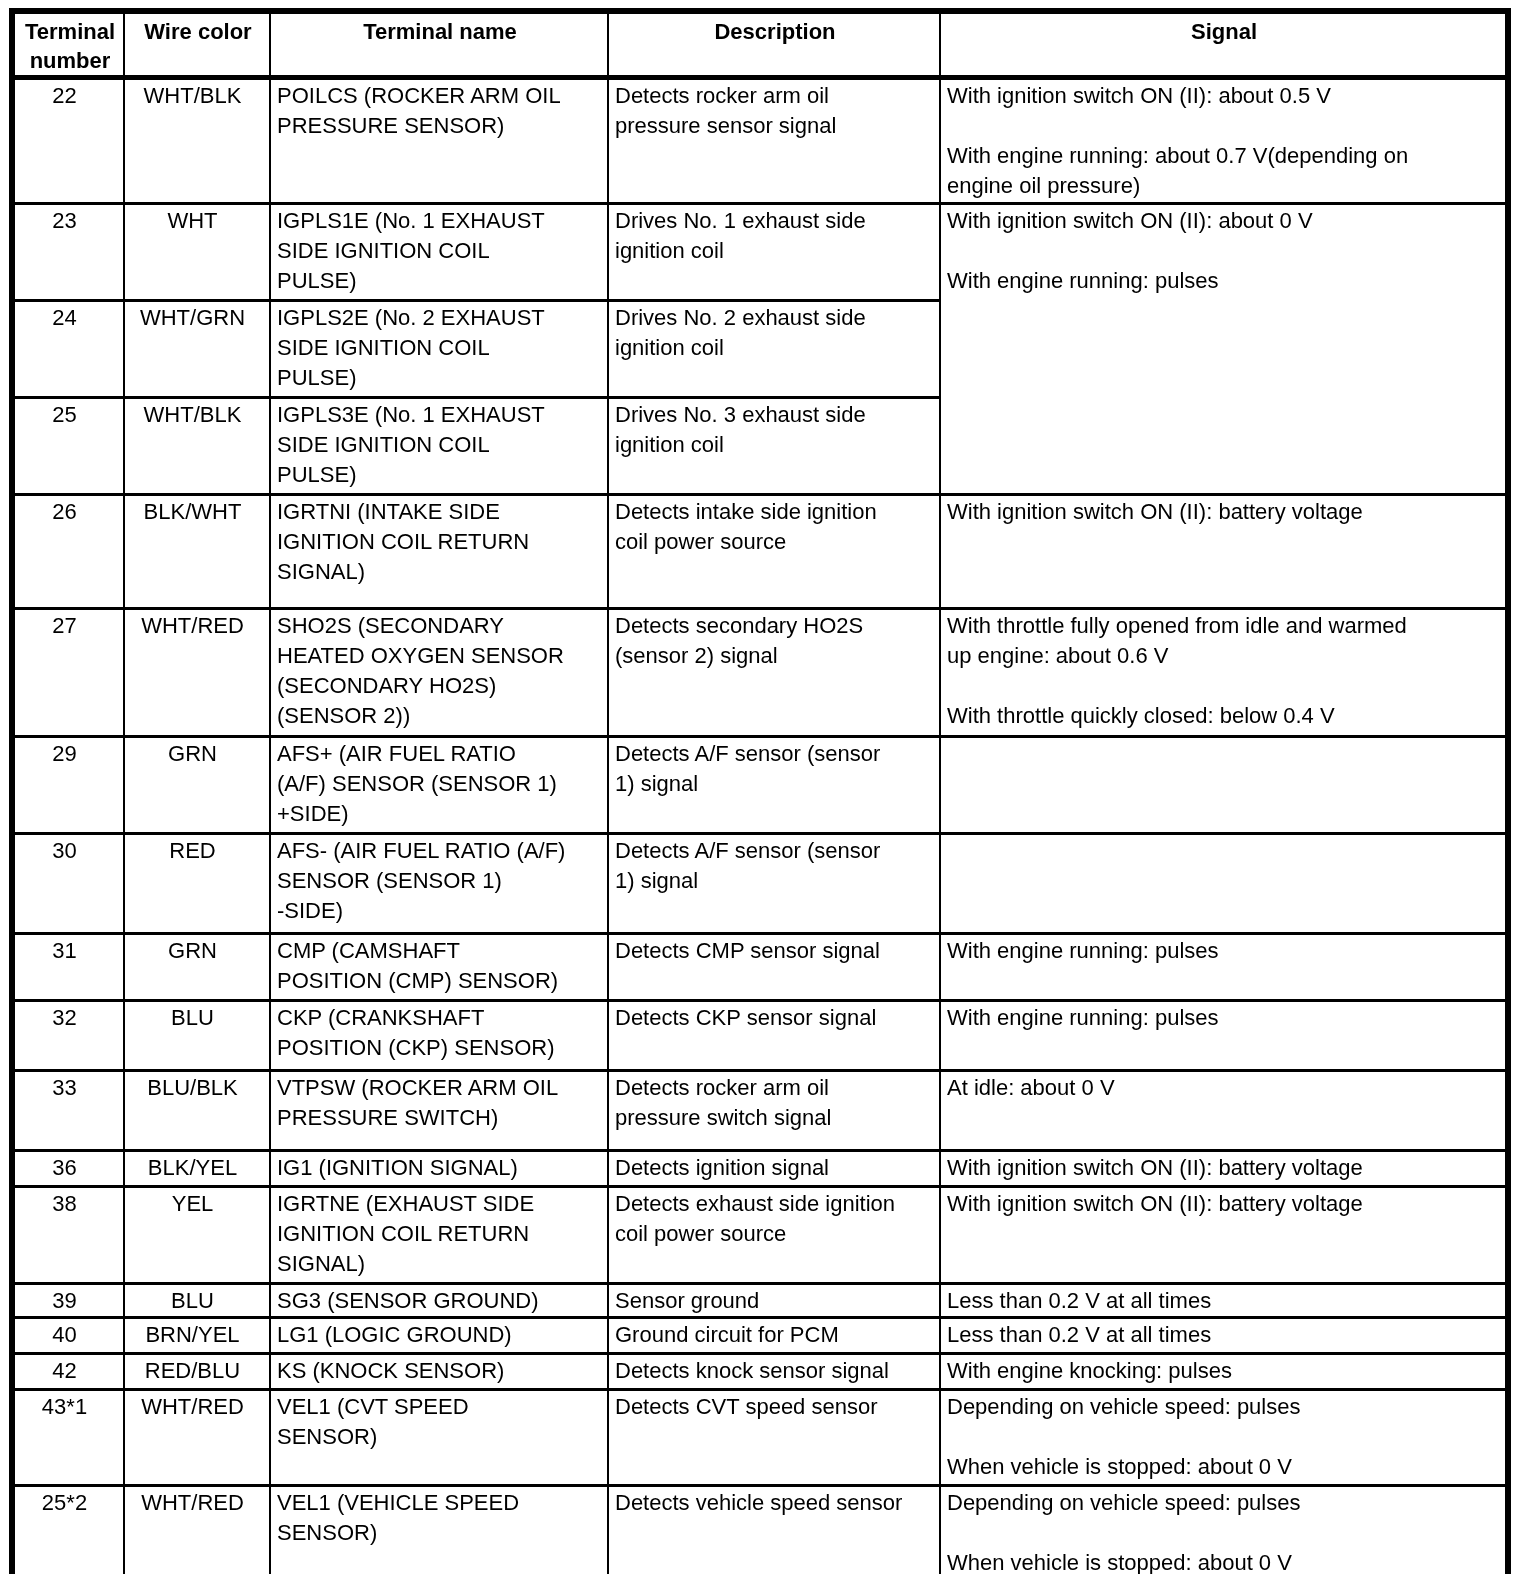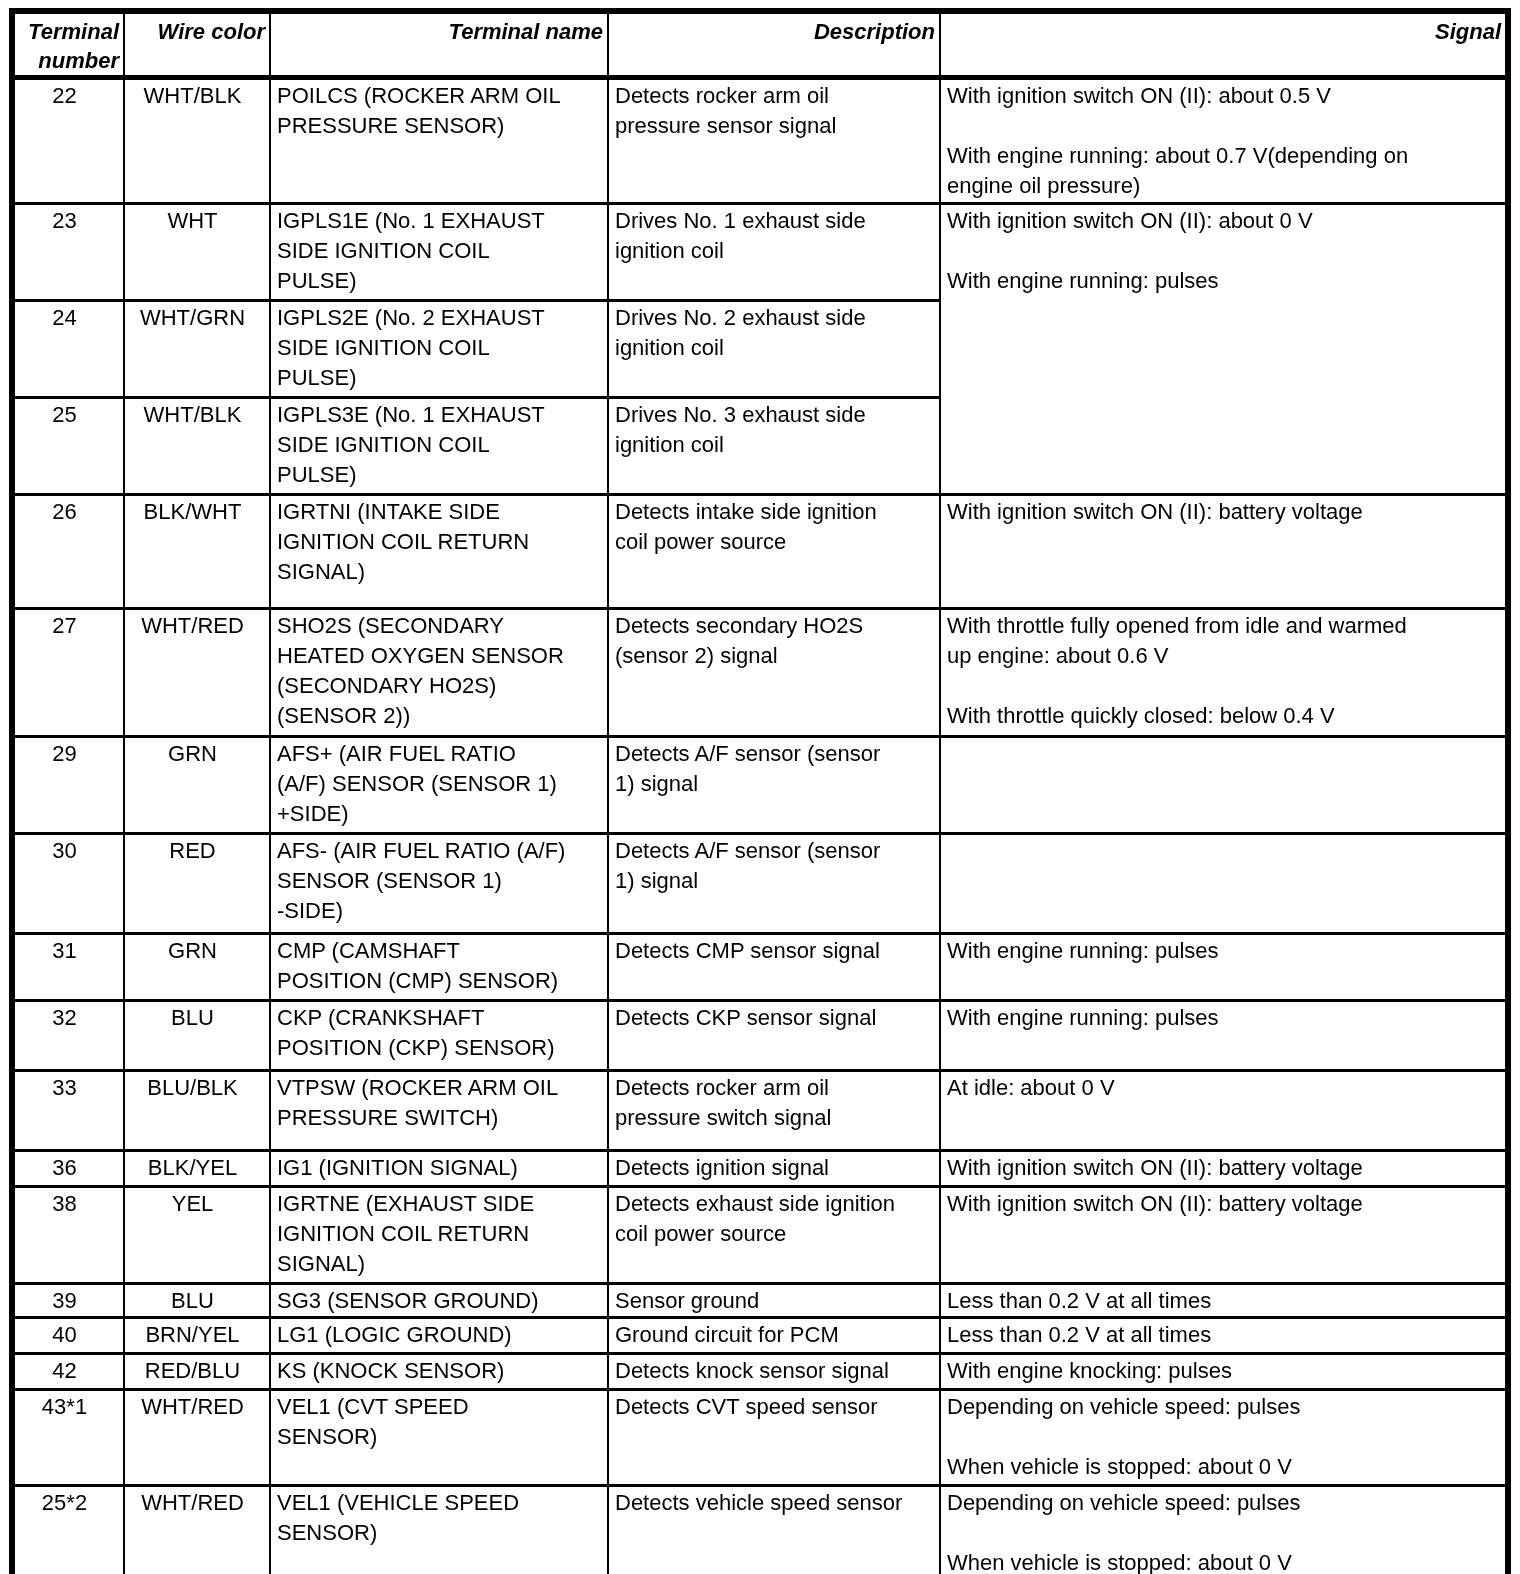--- a/index.html
+++ b/index.html
@@ -32,25 +32,24 @@
     border-top-width: 3px;
     vertical-align: top;
     white-space: pre-line;
     font-size: 22px;
     line-height: 30px;
     padding: 1px 4px 0 6px;
     overflow: hidden;
   }
   thead th {
     font-weight: bold;
-    text-align: right;
+    text-align: center;
     border-bottom-width: 5px;
     padding-top: 3px;
     line-height: 29px;
-    font-style: italic;
   }
   td.center {
     text-align: center;
     padding-left: 2px;
     padding-right: 11px;
   }
   td.left { text-align: left; }
 </style>
 </head>
 <body>

